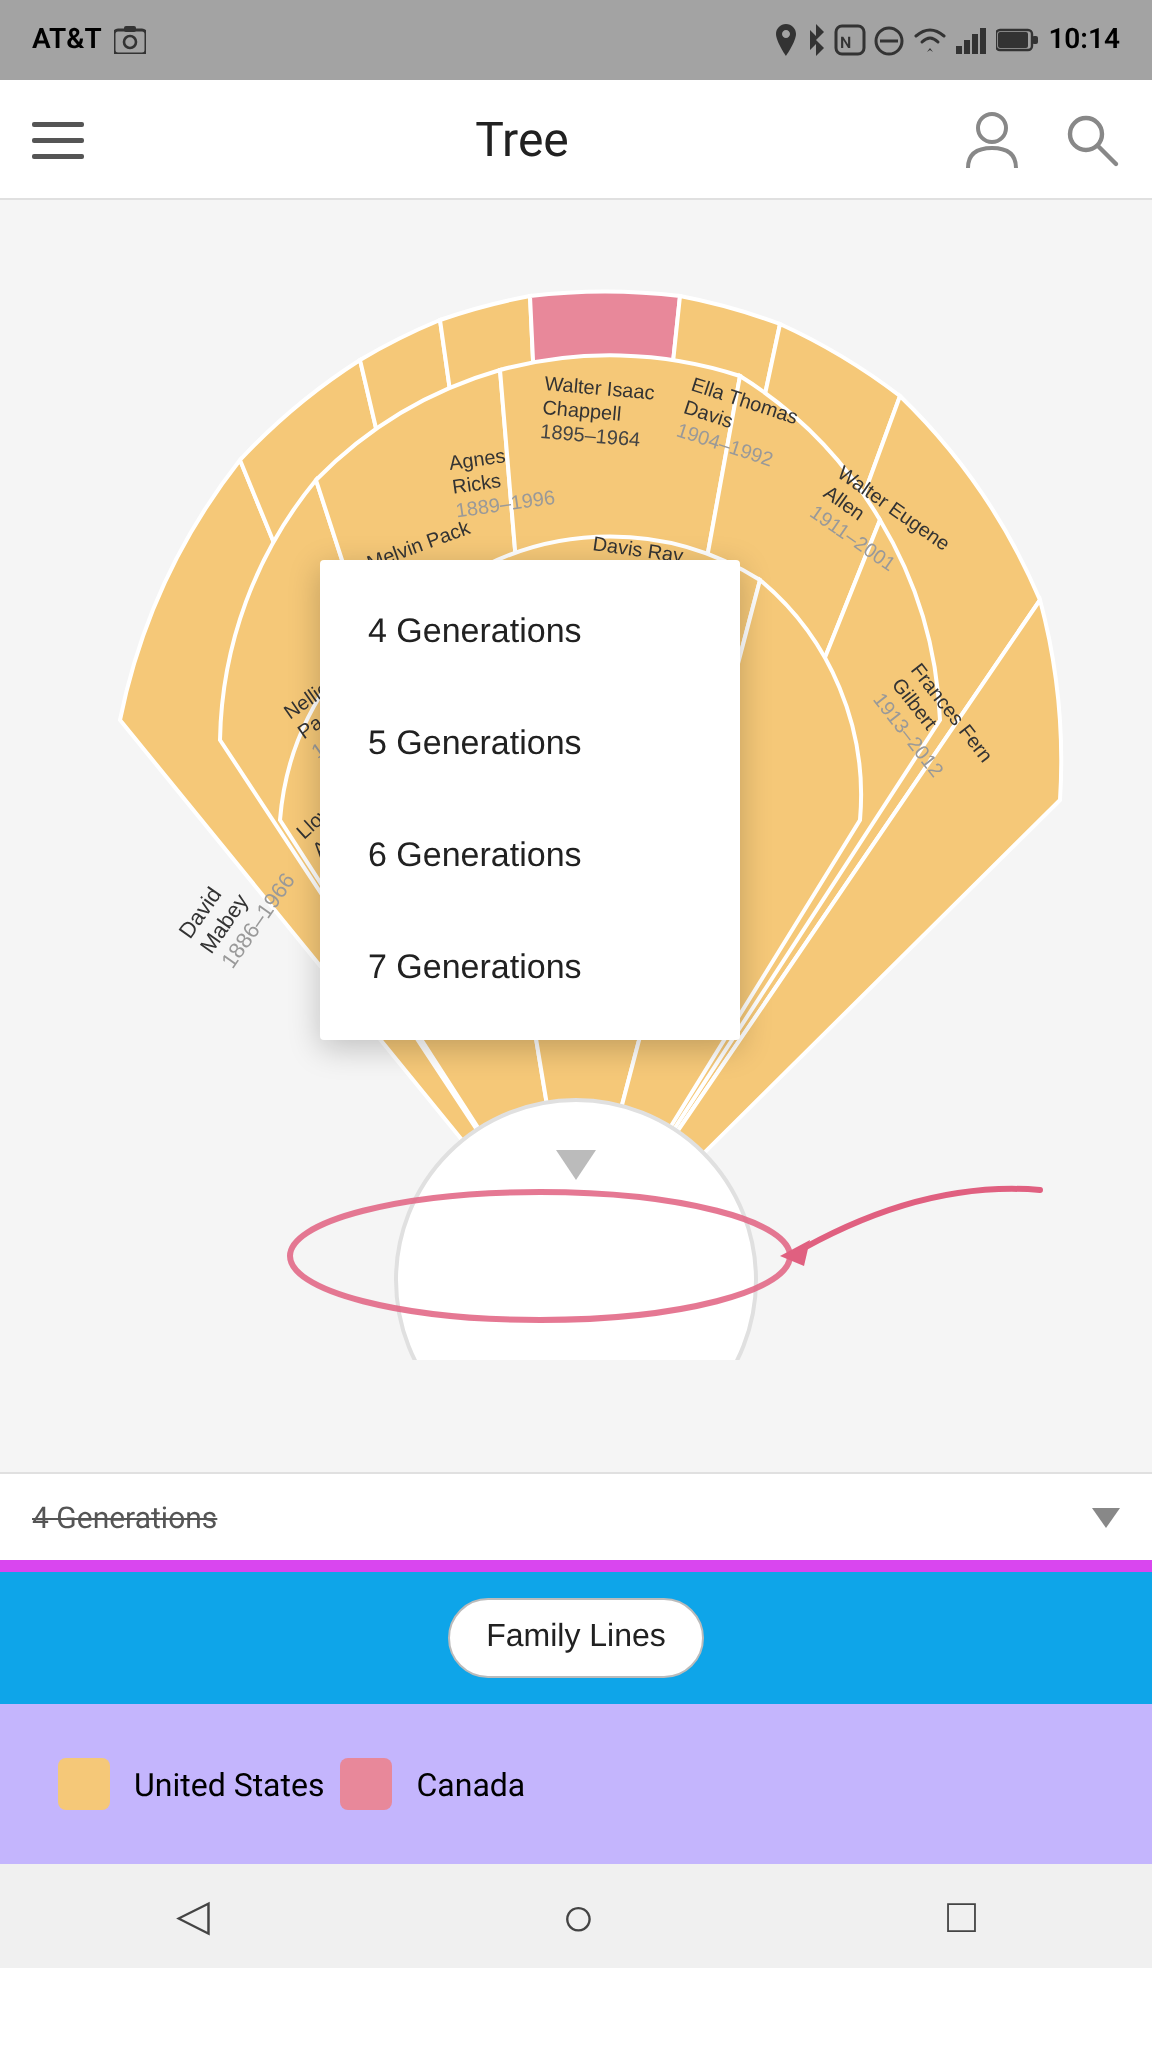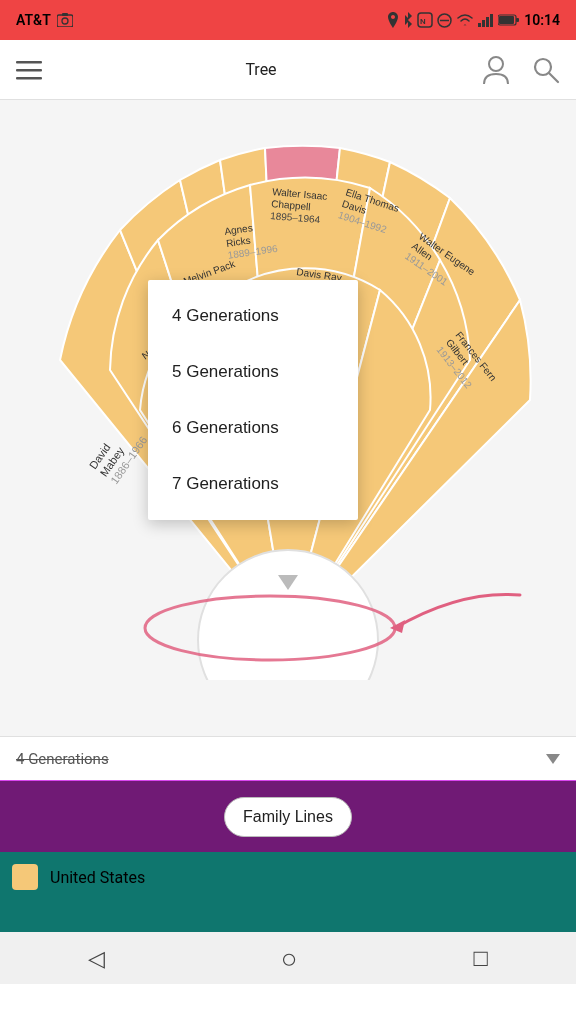--- a/index.html
+++ b/index.html
@@ -10,21 +10,21 @@
       background: #fff;
       font-family: 'Roboto', Arial, sans-serif;
       overflow: hidden;
       position: relative;
     }
 
     
     .status-bar {
       width: 100%;
       height: 40px;
-      background: #ef4444;
+      background: #a3a3a3;
       display: flex;
       align-items: center;
       justify-content: space-between;
       padding: 0 16px;
       font-size: 14px;
       font-weight: 600;
     }
     .status-left { display: flex; align-items: center; gap: 6px; }
     .status-right { display: flex; align-items: center; gap: 4px; font-size: 13px; }
 
@@ -33,40 +33,40 @@
       width: 100%;
       height: 60px;
       background: #fff;
       display: flex;
       align-items: center;
       justify-content: space-between;
       padding: 0 16px;
       border-bottom: 1px solid #e0e0e0;
     }
     .app-bar-title {
-      font-size: 16px;
+      font-size: 24px;
       font-weight: 400;
       color: #212121;
     }
     .app-bar-right { display: flex; gap: 20px; align-items: center; }
 
     
     .main-content {
       width: 100%;
       height: 680px;
       background: #f5f5f5;
       position: relative;
       overflow: hidden;
     }
 
     
     .dropdown-menu {
       position: absolute;
       top: 180px;
-      left: 148px;
+      left: 160px;
       width: 210px;
       background: #fff;
       box-shadow: 0 4px 16px rgba(0,0,0,0.22);
       border-radius: 2px;
       z-index: 10;
       padding: 8px 0;
     }
     .dropdown-item {
       padding: 18px 24px;
       font-size: 17px;
@@ -104,22 +104,22 @@
       width: 0; height: 0;
       border-left: 7px solid transparent;
       border-right: 7px solid transparent;
       border-top: 10px solid #888;
     }
 
     
     .tab-bar {
       width: 100%;
       height: 72px;
-      background: #701a75;
-      border-top: 1px solid #d946ef;
+      background: #0ea5e9;
+      border-top: 6px solid #d946ef;
       display: flex;
       align-items: center;
       justify-content: space-around;
       padding: 0 10px;
     }
     .tab-btn {
       border: 1.5px solid #bbb;
       border-radius: 20px;
       padding: 10px 18px;
       font-size: 16px;
@@ -130,24 +130,24 @@
     }
     .tab-btn.active {
       background: #e0e0e0;
       border-color: #aaa;
     }
 
     
     .legend-area {
       width: 100%;
       height: 80px;
-      background: #0f766e;
-      padding: 12px 12px;
-      display: flex;
-      flex-direction: column;
+      background: #c4b5fd;
+      padding: 12px 29px;
+      display: flex;
+      flex-direction: row;
       gap: 8px;
     }
     .legend-item {
       display: flex;
       align-items: center;
       gap: 12px;
       font-size: 16px;
     }
     .legend-dot {
       width: 26px;
@@ -391,19 +391,23 @@
 
 <div class="tab-bar">
   <button class="tab-btn">Family Lines</button>
 </div>
 
 <div class="legend-area">
   <div class="legend-item">
     <div class="legend-dot" style="background:#f5c878;"></div>
     <span>United States</span>
   </div>
+  <div class="legend-item">
+    <div class="legend-dot" style="background:#e8889a;"></div>
+    <span>Canada</span>
+  </div>
 </div>
 
 <div class="bottom-nav">
   <span class="nav-icon">◁</span>
   <span class="nav-icon" style="font-size:28px;">○</span>
   <span class="nav-icon" style="font-size:24px;">□</span>
 </div>
 
 </body></html>

